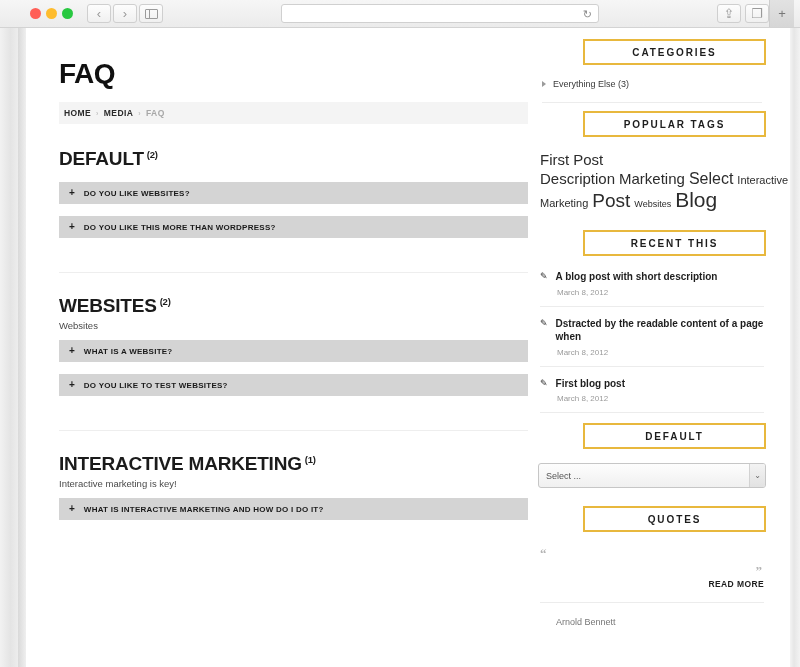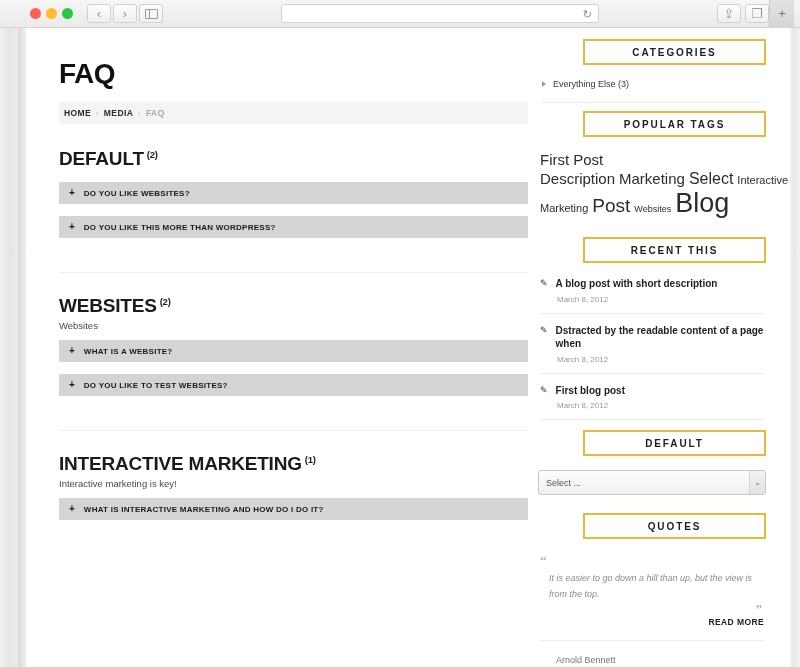--- a/index.html
+++ b/index.html
@@ -424,21 +424,21 @@
             <div class="cat-item">
               <span class="tri"></span>
               <span>Everything Else (3)</span>
             </div>
           </div>
         </div>
 
         <div class="widget">
           <div class="widget-head">POPULAR TAGS</div>
           <div class="tagcloud">
-            <a style="font-size:15px">First</a><a style="font-size:15px">Post Description</a><a style="font-size:15px">Marketing</a><a style="font-size:16px">Select</a><a style="font-size:11px">Interactive Marketing</a><a style="font-size:19px">Post</a><a style="font-size:9px">Websites</a><a style="font-size:27px">Blog</a>
+            <a style="font-size:15px">First</a><a style="font-size:15px">Post Description</a><a style="font-size:15px">Marketing</a><a style="font-size:16px">Select</a><a style="font-size:11px">Interactive Marketing</a><a style="font-size:19px">Post</a><a style="font-size:9px">Websites</a><a style="font-size:21px">Blog</a>
           </div>
         </div>
 
         <div class="widget">
           <div class="widget-head">RECENT THIS</div>
           <div class="post-list">
             <div class="post-item">
               <div class="post-row">
                 <span class="pencil">✎</span>
                 <span class="post-title">A blog post with short description</span>
@@ -467,21 +467,20 @@
           <div class="archive-select">
             <span>Select ...</span>
             <span class="select-arrow">⌄</span>
           </div>
         </div>
 
         <div class="widget">
           <div class="widget-head">QUOTES</div>
           <div class="quote-block">
             <div class="qmark-open">“</div>
-            <div class="quote-text">It is easier to go down a hill than up, but the view is from the top.</div>
             <div class="qmark-close">”</div>
             <div class="readmore">READ MORE</div>
             <div class="quote-author">Arnold Bennett</div>
           </div>
         </div>
 
       </div>
     </div>
   </div>
 </div>

